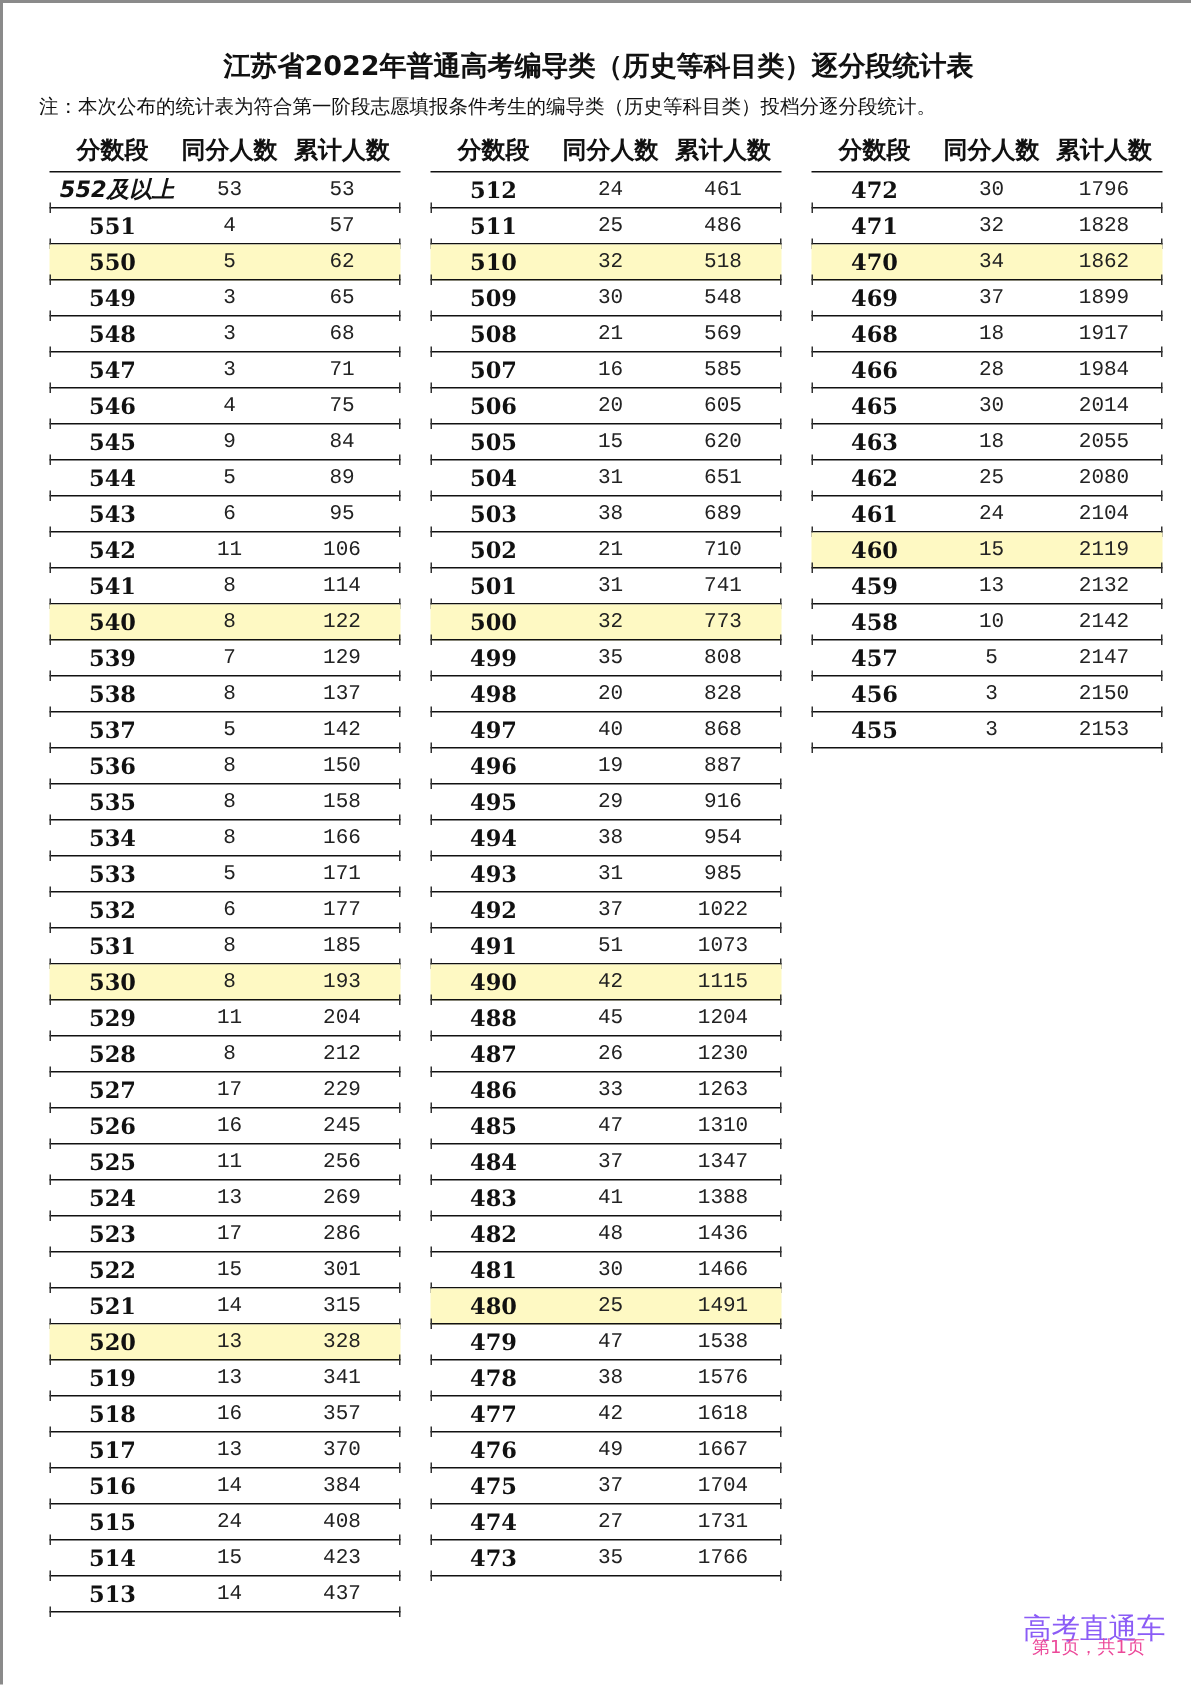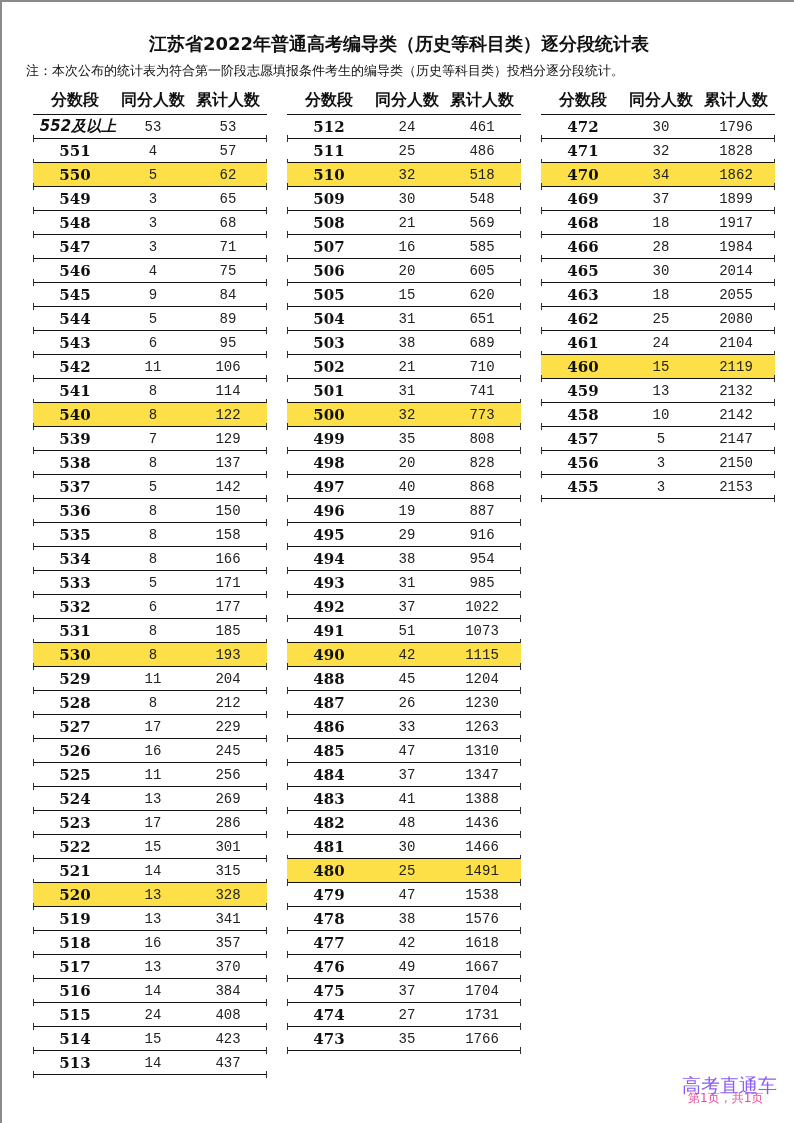--- a/index.html
+++ b/index.html
@@ -31,21 +31,21 @@
   .hdr span { display: block; text-align: center; white-space: nowrap; }
   .w1 { width: 84px; } .w2 { width: 72px; } .w3 { width: 78px; }
   .row {
     display: flex; height: 23px; align-items: center; position: relative;
     border-bottom: 1px solid #111; font-size: 14px;
   }
   .row::before, .row::after {
     content: ""; position: absolute; bottom: -4px; width: 1px; height: 7px; background: #333;
   }
   .row::before { left: 0; } .row::after { right: 0; }
-  .row.shade { background: #fde047; }
+  .row.shade { background: #fef9c3; }
   .row span { display: block; text-align: center; }
   .row .score { font-weight: bold; font-size: 15px; }
   .row .score.wide { text-align: center; padding-left: 6px; box-sizing: border-box; font-family: "DejaVu Sans", "Liberation Sans", sans-serif; font-style: italic; }
   .row .num { color: #222; font-family: "Liberation Mono", "DejaVu Sans Mono", monospace; font-size: 14px; }
   .watermark {
     position: absolute; left: 680px; top: 1071px; font-size: 19px; color: #8b5cf6;
     font-family: "DejaVu Sans", "Liberation Sans", sans-serif;
   }
   .pager {
     position: absolute; left: 686px; top: 1088px; font-size: 12px; color: #ec4899;

